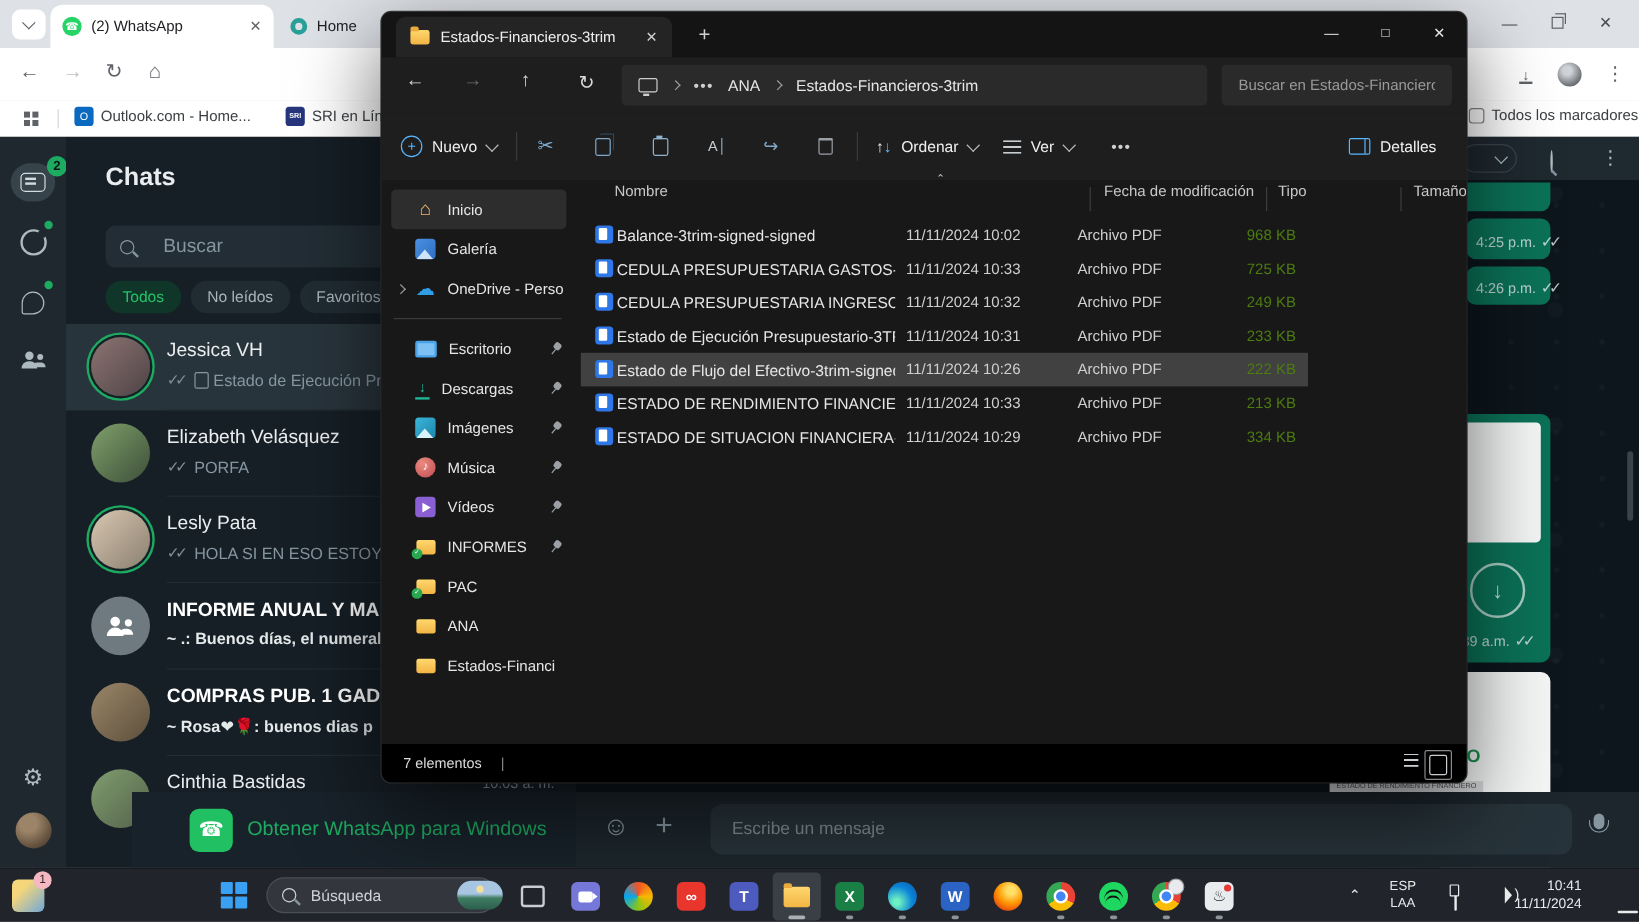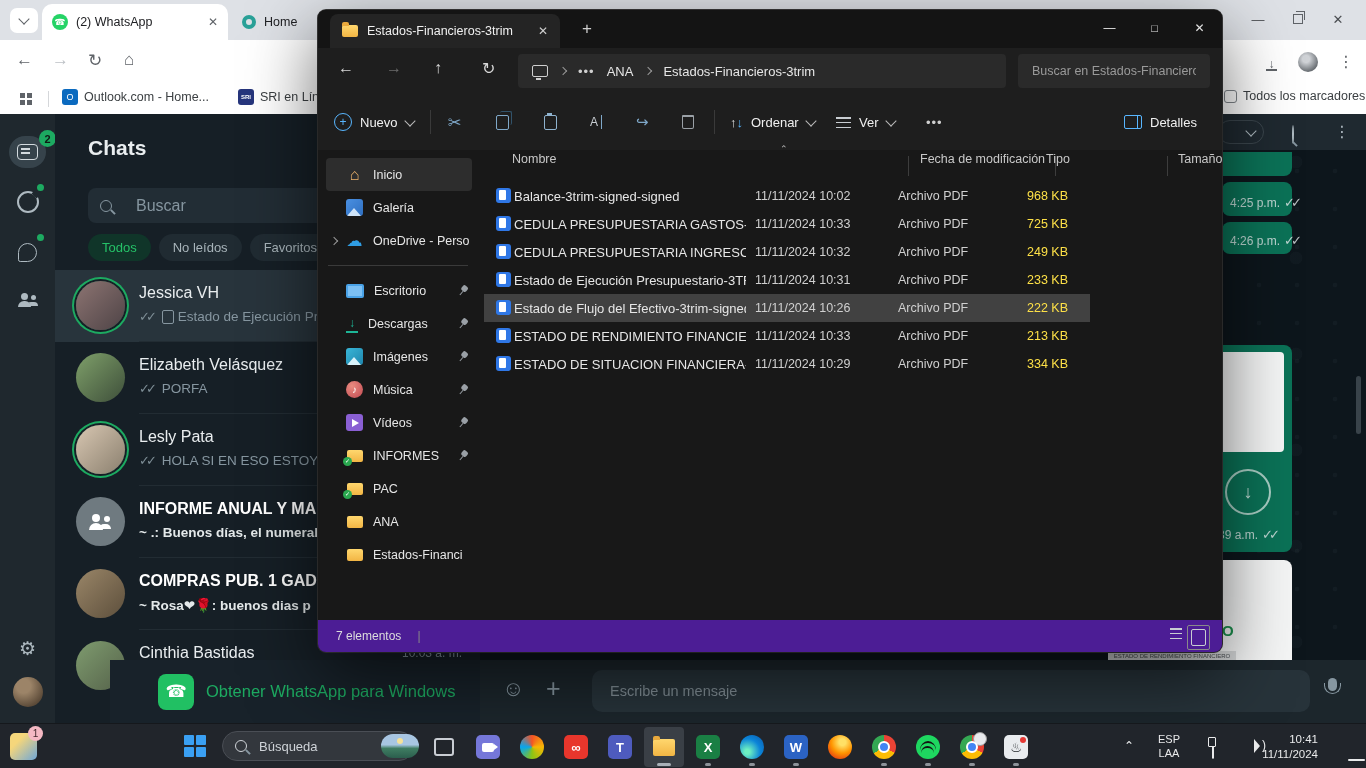--- a/index.html
+++ b/index.html
@@ -229,22 +229,22 @@
   .sortcaret{position:absolute;left:300px;top:-6px;font-size:9px;color:#bbb;}
   #frows{position:absolute;left:0;top:32px;width:742px;}
   .frow{position:relative;height:28px;}
   .frow.sel::before{content:"";position:absolute;left:4px;top:0;width:606px;height:28px;background:#414141;}
   .pdf{position:absolute;left:16px;top:6px;width:15px;height:15px;background:#2f77e6;border-radius:3px;}
   .pdf::after{content:"";position:absolute;left:3px;top:2px;width:7px;height:10px;background:#fff;border-radius:1px;}
   .fname{position:absolute;left:34px;top:6.5px;font-size:13px;color:#e6e6e6;white-space:nowrap;
     max-width:232px;overflow:hidden;}
   .fdate,.ftype{position:absolute;top:7px;font-size:12.5px;color:#d0d0d0;white-space:nowrap;}
   .fdate{left:275px;} .ftype{left:418px;}
-  .fsize{position:absolute;left:508px;top:7px;width:80px;text-align:right;font-size:12.5px;color:#fde047;}
-  #estatus{position:absolute;left:0;top:610px;width:904px;height:32px;background:#4c1d95;
+  .fsize{position:absolute;left:520px;top:7px;width:80px;text-align:right;font-size:12.5px;color:#4d7c0f;}
+  #estatus{position:absolute;left:0;top:610px;width:904px;height:32px;background:#000000;
     display:flex;align-items:center;font-size:12px;color:#ddd;}
   .viewtog{position:absolute;display:flex;align-items:center;justify-content:center;}
   .vt2{width:13px;height:15px;border:1.5px solid #c8cdd2;border-radius:2px;}
   .vtbox{border:1px solid #8a8a8a;padding:3px;border-radius:2px;}
 
   
   #taskbar{left:0;top:723px;width:1366px;height:45px;background:#21252b;border-top:1px solid #15181c;}
   .widget{position:absolute;left:10px;top:9px;width:27px;height:27px;border-radius:5px;
     background:linear-gradient(135deg,#f5d67b 30%,#6fa7d8);}
   .wbadge{position:absolute;left:28px;top:2px;width:15px;height:15px;border-radius:50%;background:#f4b8c3;
@@ -636,21 +636,21 @@
             <span class="sbic folder-icon"></span>
             <span class="sblabel">Estados-Financi</span>
           </div>
         </div>
       <div id="efiles">
         <span class="fhead" style="left:32px;">Nombre</span>
         <span class="sortcaret">⌃</span>
         <span class="colsep" style="left:428px;"></span>
         <span class="fhead" style="left:440px;">Fecha de modificación</span>
         <span class="colsep" style="left:575px;"></span>
-        <span class="fhead" style="left:566px;">Tipo</span>
+        <span class="fhead" style="left:585px;">Tipo</span>
         <span class="colsep" style="left:687px;"></span>
         <span class="fhead" style="left:698px;">Tamaño</span>
 
         <div id="frows">
             <div class="frow">
               <span class="pdf"></span>
               <span class="fname">Balance-3trim-signed-signed</span>
               <span class="fdate">11/11/2024 10:02</span>
               <span class="ftype">Archivo PDF</span>
               <span class="fsize">968 KB</span>

